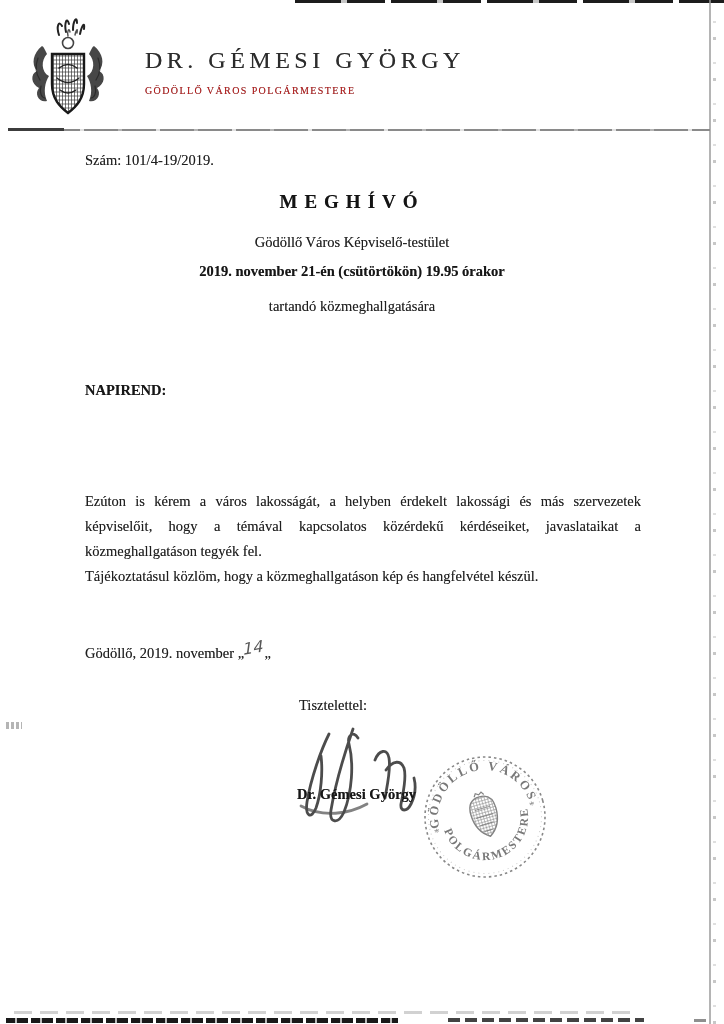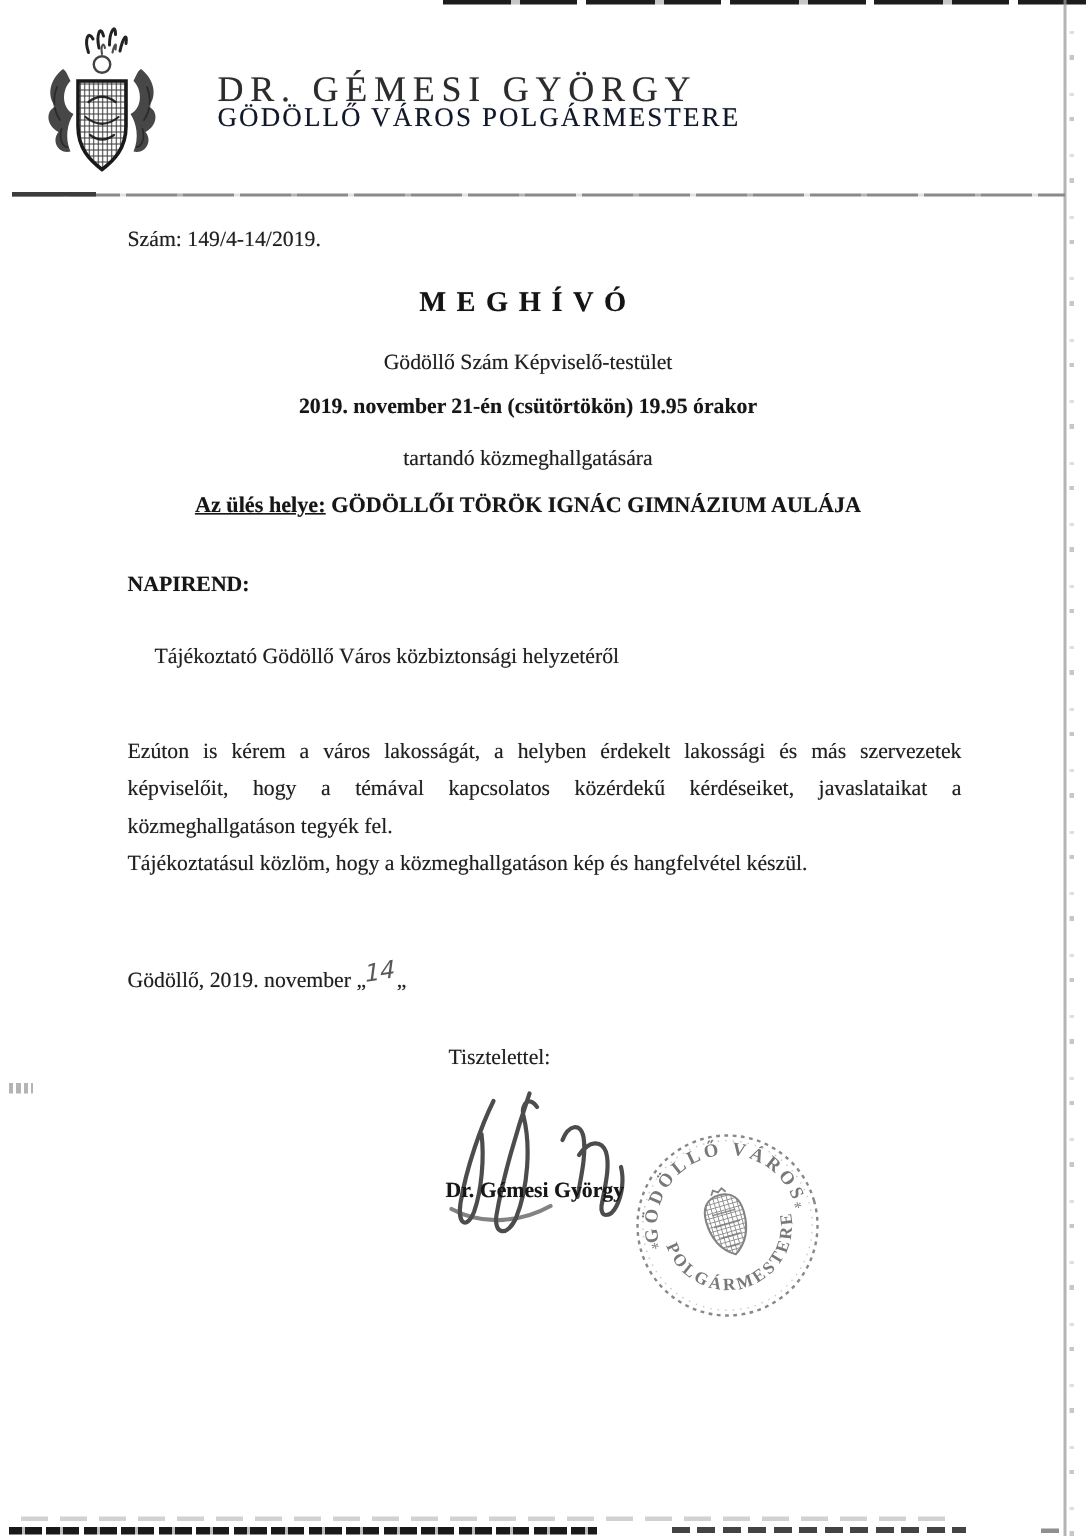--- a/index.html
+++ b/index.html
@@ -13,21 +13,21 @@
     color:#1f1f1f;
     padding-left:21px;
   }
   .txt{position:absolute;white-space:nowrap;text-shadow:0 0 .5px rgba(45,45,45,.55);}
   .center{left:0;width:704px;text-align:center;}
   .fs{font-size:14.5px;line-height:18px;}
   .bold{font-weight:bold;color:#161616;}
   .ul{text-decoration:underline;}
   
   .hdr-name{left:145px;top:47px;font-size:24px;letter-spacing:4.5px;color:#2c2c2c;}
-  .hdr-sub{left:145px;top:68px;font-size:18px;letter-spacing:1.4px;color:#0f172a;}
+  .hdr-sub{left:145px;top:85px;font-size:10px;letter-spacing:1.4px;color:#b91c1c;}
   .crest{position:absolute;left:28px;top:14px;}
   
   .artifact{position:absolute;}
   .rule-main{left:8px;top:129px;width:702px;height:2px;
     background:repeating-linear-gradient(90deg,#8a8a8a 0 34px,#b5b5b5 34px 38px,#8a8a8a 38px 72px,rgba(138,138,138,.25) 72px 76px);}
   .rule-dark{left:8px;top:128px;width:56px;height:3px;background:#3c3c3c;}
   .top-edge{left:295px;top:0;width:429px;height:3px;
     background:repeating-linear-gradient(90deg,#1c1c1c 0 46px,rgba(28,28,28,.25) 46px 52px,#1c1c1c 52px 90px,transparent 90px 96px);}
   .right-edge{left:709px;top:0;width:2px;height:1024px;background:#9b9b9b;opacity:.75;}
   .right-noise{left:713px;top:0;width:3px;height:1024px;opacity:.5;
@@ -99,34 +99,29 @@
 
       <path d="M24,40 h32 v30 c0,15 -8,23 -16,29 c-8,-6 -16,-14 -16,-29 z" fill="url(#crestHatch)" stroke="#191919" stroke-width="2.4"></path>
       <path d="M31,54 q 9,-7 18,0 M29,64 q 11,9 22,0 M32,76 q 8,6 16,0" stroke="#161616" stroke-width="1.5" opacity=".9"></path>
     </g>
   </svg>
   <div class="txt hdr-name">DR. GÉMESI GYÖRGY</div>
   <div class="txt hdr-sub">GÖDÖLLŐ VÁROS POLGÁRMESTERE</div>
   <div class="artifact rule-main"></div>
   <div class="artifact rule-dark"></div>
 
-  <div class="txt fs szam">Szám: 149/4-14/2019.</div>
+  <div class="txt fs szam">Szám: 101/4-19/2019.</div>
 
   <div class="txt center title">MEGHÍVÓ</div>
-  <div class="txt center fs council">Gödöllő Szám Képviselő-testület</div>
+  <div class="txt center fs council">Gödöllő Város Képviselő-testület</div>
   <div class="txt center fs bold datetime">2019. november 21-én (csütörtökön) 19.95 órakor</div>
   <div class="txt center fs event">tartandó közmeghallgatására</div>
 
-  <div class="txt center bold location">
-    <span class="ul">Az ülés helye:</span>
-    <span>GÖDÖLLŐI TÖRÖK IGNÁC GIMNÁZIUM AULÁJA</span>
-  </div>
 
   <div class="txt fs bold napirend">NAPIREND:</div>
-  <div class="txt fs agenda1">Tájékoztató Gödöllő Város közbiztonsági helyzetéről</div>
 
   <div class="para p1">Ezúton is kérem a város lakosságát, a helyben érdekelt lakossági és más szervezetek képviselőit, hogy a témával kapcsolatos közérdekű kérdéseiket, javaslataikat a közmeghallgatáson tegyék fel.</div>
   <div class="para p2">Tájékoztatásul közlöm, hogy a közmeghallgatáson kép és hangfelvétel készül.</div>
 
   <div class="txt fs dateline">
     <span>Gödöllő, 2019. november „</span><span class="hand-day">14</span><span>„</span>
   </div>
 
   <div class="txt fs salutation">Tisztelettel:</div>
 

